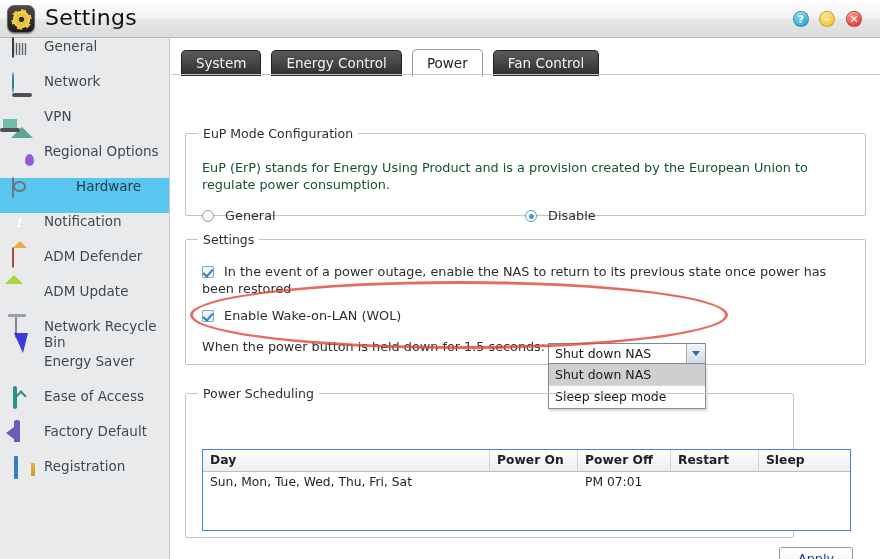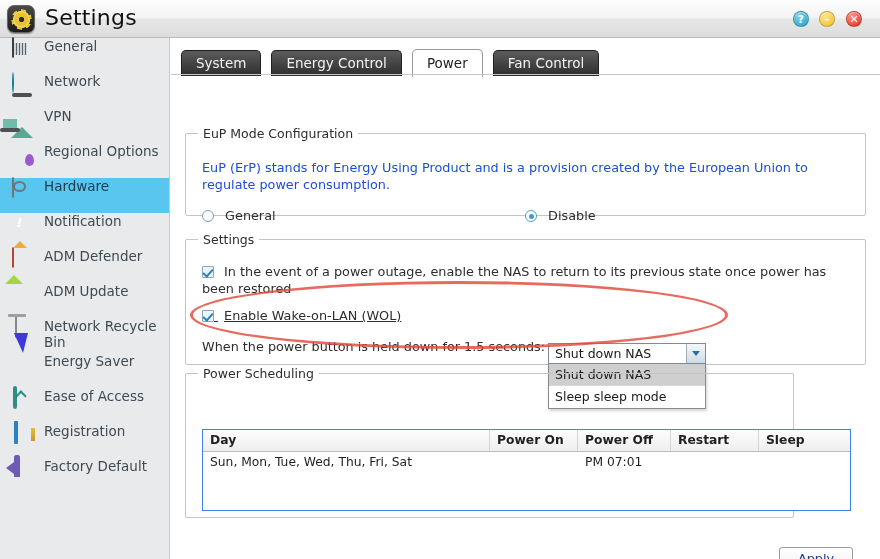--- a/index.html
+++ b/index.html
@@ -63,21 +63,21 @@
 
   
   .sidebar {
     position: absolute; left: 0; top: 38px; width: 170px; height: 521px;
     background: #e9eaec; border-right: 1px solid #c9cacc;
   }
   .side-item {
     position: relative; height: 35px; display: flex; align-items: flex-start;
     padding-left: 10px; cursor: default;
   }
-  .side-item.active { background: #58c6ef; }
+  .side-item.active { background: #58c6ef; gap: 32px; }
   .side-item .lbl {
     font-size: 13.5px; color: #3e4a52; margin-left: 10px;
   }
   .side-item.active .lbl { color: #1d3a4a; }
   .sicon { width: 24px; height: 24px; position: relative; flex: 0 0 24px; }
 
   
   .ic-general { background: linear-gradient(#6d7278,#4a4f55); border:1px solid #3a3f45;
                 border-radius:2px; width:20px; height:20px; margin:2px; }
   .ic-general::after { content:""; position:absolute; left:4px; top:5px; width:13px; height:12px;
@@ -167,25 +167,25 @@
     position: absolute; border: 1px solid #c4c4c4; border-radius: 2px;
     margin: 0; padding: 0; background: transparent;
   }
   fieldset.group > legend {
     margin-left: 12px; padding: 0 5px;
     font-size: 12.5px; font-weight: normal; color: #2d2d2d;
   }
 
   #grp-eup { left: 14px; top: 51px; width: 681px; height: 90px; }
   #grp-settings { left: 14px; top: 157px; width: 681px; height: 133px; }
-  #grp-sched { left: 14px; top: 291px; width: 609px; height: 152px; }
+  #grp-sched { left: 14px; top: 311px; width: 609px; height: 152px; }
 
   .desc {
     position: absolute; left: 16px; top: 18px; width: 640px;
-    font-size: 12.8px; color: #1d4ed8; line-height: 17px;
+    font-size: 12.8px; color: #14532d; line-height: 17px;
   }
 
   .radio-row { position: absolute; left: 16px; top: 62px; width: 640px; }
   .radio, .chk { display: inline-block; vertical-align: -2px; }
   .radio {
     width: 12px; height: 12px; border-radius: 50%;
     border: 1px solid #8c9aa5; background: #fff; position: relative;
   }
   .radio.on { border-color: #4f9fc4; }
   .radio.on::after {
@@ -204,21 +204,21 @@
     content: ""; position: absolute; left: 2px; top: 0px; width: 4px; height: 8px;
     border-right: 2px solid #2f7fbf; border-bottom: 2px solid #2f7fbf;
     transform: rotate(42deg);
   }
   .chk-row {
     position: absolute; left: 16px; font-size: 12.8px; color: #2d2d2d; line-height: 17px;
     width: 650px;
   }
   .chk-row .ctext { margin-left: 6px; }
   #chk-outage { top: 16px; }
-  #chk-wol { top: 60px; text-decoration: underline; }
+  #chk-wol { top: 60px; }
 
   .power-btn-row {
     position: absolute; left: 16px; top: 92px; font-size: 12.8px; color: #2d2d2d;
   }
   .sel-wrap { position: absolute; left: 362px; top: 96px; }
   .sel-box {
     width: 158px; height: 21px; border: 1px solid #7c8b99;
     background: #fff; font-size: 12.5px; color: #1a1a1a;
     line-height: 19px; padding-left: 6px; position: relative;
   }
@@ -351,26 +351,26 @@
     </div>
     <div class="side-item">
       <span class="sicon"><i class="ic-energy"></i></span>
       <span class="lbl">Energy Saver</span>
     </div>
     <div class="side-item">
       <span class="sicon"><i class="ic-ease"></i></span>
       <span class="lbl">Ease of Access</span>
     </div>
     <div class="side-item">
+      <span class="sicon"><i class="ic-factory"></i></span>
+      <span class="lbl">Factory Default</span>
+    </div>
+    <div class="side-item">
       <span class="sicon"><i class="ic-registration"></i></span>
       <span class="lbl">Registration</span>
-    </div>
-    <div class="side-item">
-      <span class="sicon"><i class="ic-factory"></i></span>
-      <span class="lbl">Factory Default</span>
     </div>
   </div>
 
   <div class="main">
 
     <div class="tabstrip">
       <div class="tab inactive">System</div>
       <div class="tab inactive">Energy Control</div>
       <div class="tab active">Power</div>
       <div class="tab inactive">Fan Control</div>

